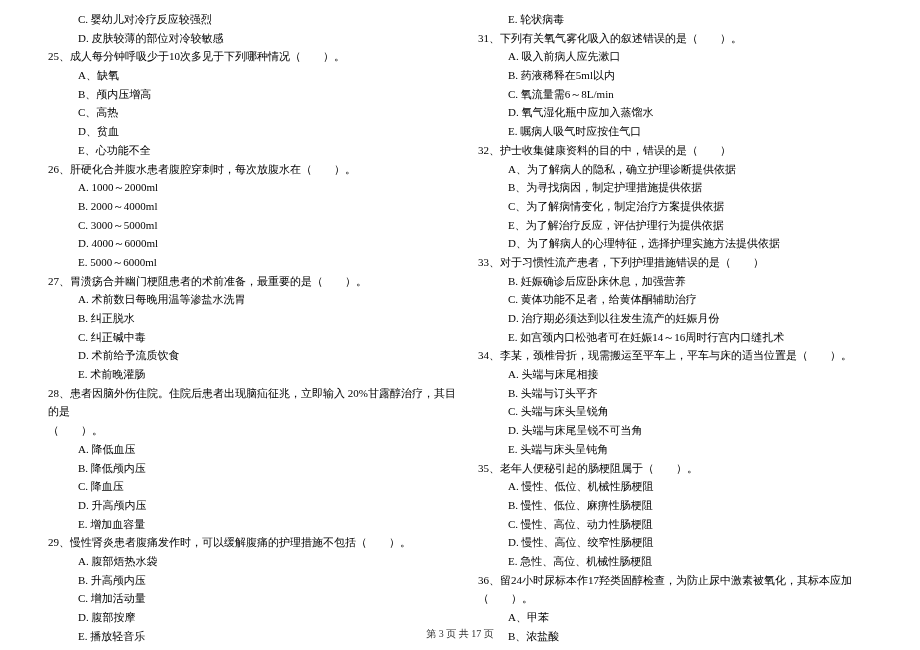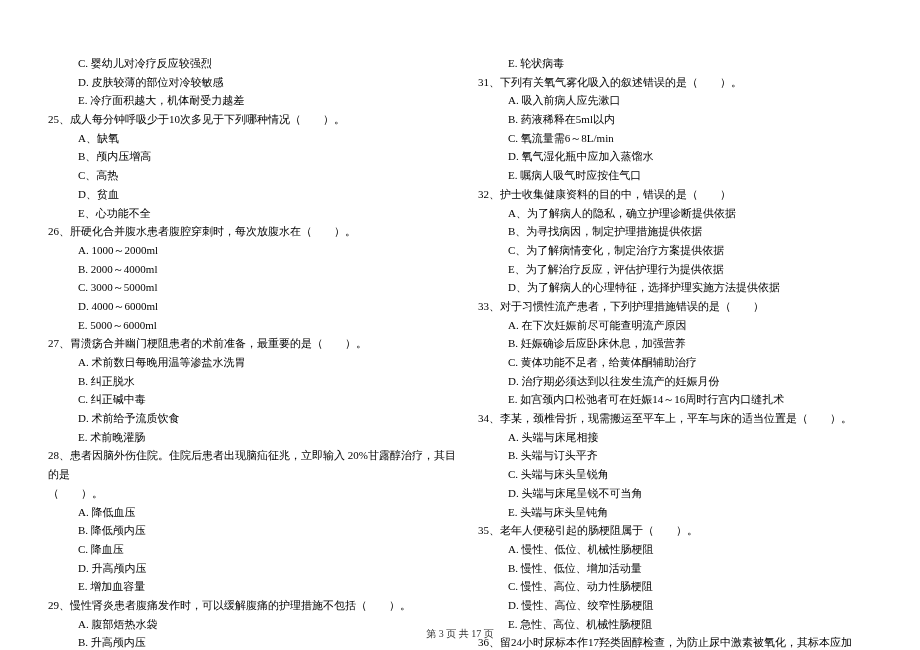--- a/index.html
+++ b/index.html
@@ -10,21 +10,20 @@
       color: #000;
       background: #fff;
       width: 920px;
       height: 650px;
       padding: 10px 30px 25px 30px;
       position: relative;
     }
     .columns {
       display: flex;
       height: 595px;
-      margin-top: 44px;
     }
     .col { flex: 1; }
     .q-num { padding-left: 18px; }
     .opt { padding-left: 48px; }
     .footer {
       text-align: center;
       font-size: 10px;
       color: #333;
       position: absolute;
       bottom: 8px;
@@ -32,21 +31,20 @@
       left: 0;
     }
   </style>
 </head>
 <body>
 
 <div class="columns">
   <div class="col" id="left-col">
       <div class="opt">C. 婴幼儿对冷疗反应较强烈</div>
       <div class="opt">D. 皮肤较薄的部位对冷较敏感</div>
-      <div class="opt">E. 冷疗面积越大，机体耐受力越差</div>
       <div class="q-num">25、成人每分钟呼吸少于10次多见于下列哪种情况（　　）。</div>
       <div class="opt">A、缺氧</div>
       <div class="opt">B、颅内压增高</div>
       <div class="opt">C、高热</div>
       <div class="opt">D、贫血</div>
       <div class="opt">E、心功能不全</div>
       <div class="q-num">26、肝硬化合并腹水患者腹腔穿刺时，每次放腹水在（　　）。</div>
       <div class="opt">A. 1000～2000ml</div>
       <div class="opt">B. 2000～4000ml</div>
       <div class="opt">C. 3000～5000ml</div>
@@ -80,34 +78,33 @@
       <div class="opt">C. 氧流量需6～8L/min</div>
       <div class="opt">D. 氧气湿化瓶中应加入蒸馏水</div>
       <div class="opt">E. 嘱病人吸气时应按住气口</div>
       <div class="q-num">32、护士收集健康资料的目的中，错误的是（　　）</div>
       <div class="opt">A、为了解病人的隐私，确立护理诊断提供依据</div>
       <div class="opt">B、为寻找病因，制定护理措施提供依据</div>
       <div class="opt">C、为了解病情变化，制定治疗方案提供依据</div>
       <div class="opt">E、为了解治疗反应，评估护理行为提供依据</div>
       <div class="opt">D、为了解病人的心理特征，选择护理实施方法提供依据</div>
       <div class="q-num">33、对于习惯性流产患者，下列护理措施错误的是（　　）</div>
-      <div class="opt">A. 在下次妊娠前尽可能查明流产原因</div>
       <div class="opt">B. 妊娠确诊后应卧床休息，加强营养</div>
       <div class="opt">C. 黄体功能不足者，给黄体酮辅助治疗</div>
       <div class="opt">D. 治疗期必须达到以往发生流产的妊娠月份</div>
       <div class="opt">E. 如宫颈内口松弛者可在妊娠14～16周时行宫内口缝扎术</div>
       <div class="q-num">34、李某，颈椎骨折，现需搬运至平车上，平车与床的适当位置是（　　）。</div>
       <div class="opt">A. 头端与床尾相接</div>
       <div class="opt">B. 头端与订头平齐</div>
       <div class="opt">C. 头端与床头呈锐角</div>
       <div class="opt">D. 头端与床尾呈锐不可当角</div>
       <div class="opt">E. 头端与床头呈钝角</div>
       <div class="q-num">35、老年人便秘引起的肠梗阻属于（　　）。</div>
       <div class="opt">A. 慢性、低位、机械性肠梗阻</div>
-      <div class="opt">B. 慢性、低位、增加活动量</div>
+      <div class="opt">B. 慢性、低位、麻痹性肠梗阻</div>
       <div class="opt">C. 慢性、高位、动力性肠梗阻</div>
       <div class="opt">D. 慢性、高位、绞窄性肠梗阻</div>
       <div class="opt">E. 急性、高位、机械性肠梗阻</div>
       <div class="q-num">36、留24小时尿标本作17羟类固醇检查，为防止尿中激素被氧化，其标本应加（　　）。</div>
       <div class="opt">A、甲苯</div>
       <div class="opt">B、浓盐酸</div>
     </div>
 </div>
 <div class="footer">第 3 页 共 17 页</div>
 

